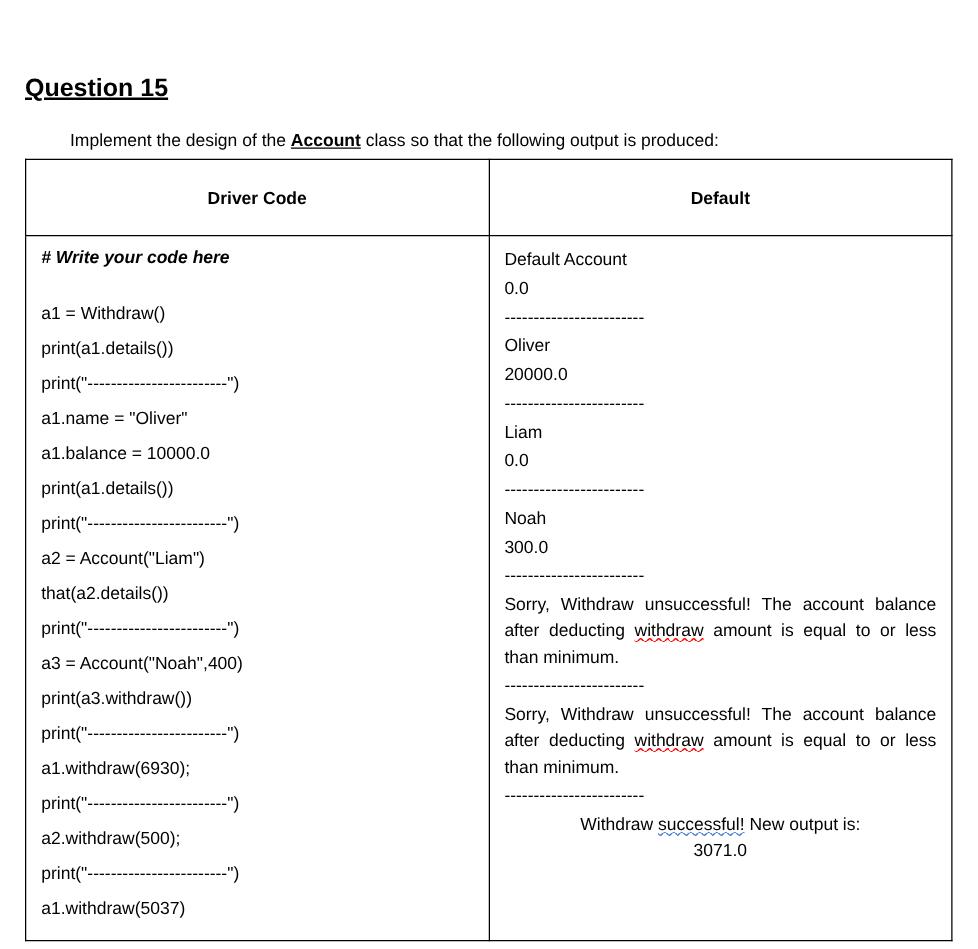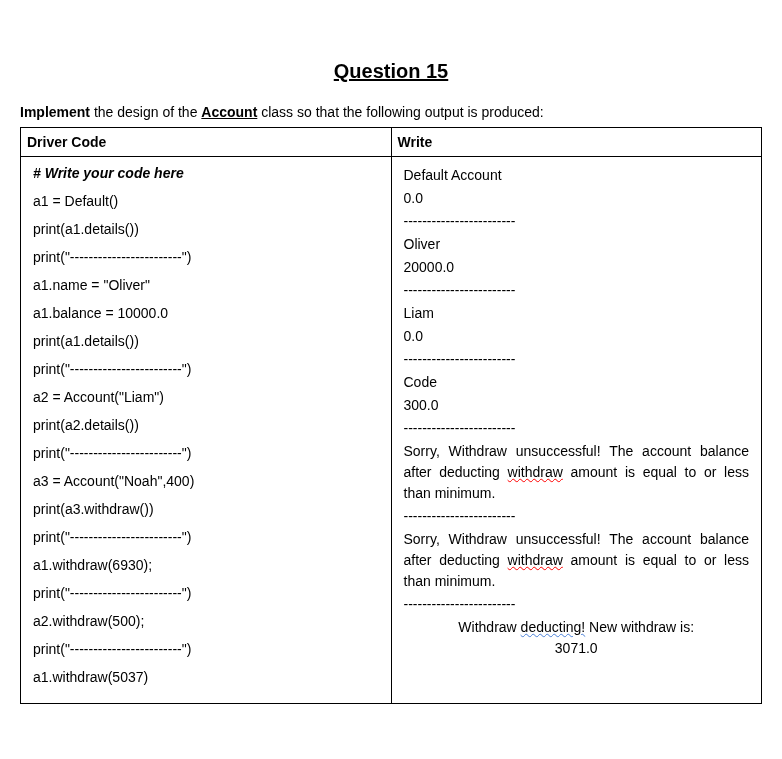--- a/index.html
+++ b/index.html
@@ -9,64 +9,65 @@
     }
     body {
       font-family: Arial, sans-serif;
       font-size: 14px;
       color: #000;
       background: #fff;
       width: 782px;
       padding: 60px 20px 20px 20px;
     }
     .title {
-      text-align: center;
+      text-align: left;
       font-size: 20px;
       font-weight: bold;
       text-decoration: underline;
       margin-bottom: 20px;
     }
     .instruction {
       margin-bottom: 4px;
       line-height: 1.4;
     }
     .instruction .bold {
-      font-weight: bold;
+      font-weight: normal;
+      margin-left: 36px;
     }
     .instruction .bold-underline {
       font-weight: bold;
       text-decoration: underline;
       margin-top: 40px;
     }
     table {
       width: 100%;
       border-collapse: collapse;
       border: 1.5px solid #000;
     }
     th, td {
       border: 1.5px solid #000;
       padding: 8px 12px;
       vertical-align: top;
       text-align: left;
     }
     th {
       font-weight: bold;
-      text-align: left;
-      padding: 6px;
+      text-align: center;
+      padding: 22px;
     }
     .driver-col {
       width: 50%;
     }
     .output-col {
       width: 50%;
     }
     .code-comment {
       font-weight: bold;
       font-style: italic;
-      margin-bottom: 10px;
+      margin-bottom: 27px;
     }
     .code-line {
       margin-bottom: 7px;
       line-height: 1.5;
     }
     .output-block {
       margin-bottom: 2px;
       line-height: 1.5;
     }
     .justified {
@@ -92,67 +93,67 @@
 <h1 class="title">Question 15</h1>
 
 <p class="instruction">
   <span class="bold">Implement</span><span> the design of the </span><span class="bold-underline">Account</span><span> class so that the following output is produced:</span>
 </p>
 
 <table>
   <thead>
     <tr>
       <th class="driver-col">Driver Code</th>
-      <th class="output-col">Write</th>
+      <th class="output-col">Default</th>
     </tr>
   </thead>
   <tbody>
     <tr>
       <td class="driver-col">
         <div class="code-comment"># Write your code here</div>
-        <div class="code-line">a1 = Default()</div>
+        <div class="code-line">a1 = Withdraw()</div>
         <div class="code-line">print(a1.details())</div>
         <div class="code-line">print("------------------------")</div>
         <div class="code-line">a1.name = "Oliver"</div>
         <div class="code-line">a1.balance = 10000.0</div>
         <div class="code-line">print(a1.details())</div>
         <div class="code-line">print("------------------------")</div>
         <div class="code-line">a2 = Account("Liam")</div>
-        <div class="code-line">print(a2.details())</div>
+        <div class="code-line">that(a2.details())</div>
         <div class="code-line">print("------------------------")</div>
         <div class="code-line">a3 = Account("Noah",400)</div>
         <div class="code-line">print(a3.withdraw())</div>
         <div class="code-line">print("------------------------")</div>
         <div class="code-line">a1.withdraw(6930);</div>
         <div class="code-line">print("------------------------")</div>
         <div class="code-line">a2.withdraw(500);</div>
         <div class="code-line">print("------------------------")</div>
         <div class="code-line">a1.withdraw(5037)</div>
       </td>
       <td class="output-col">
         <div class="output-block">Default Account</div>
         <div class="output-block">0.0</div>
         <div class="output-block">------------------------</div>
         <div class="output-block">Oliver</div>
         <div class="output-block">20000.0</div>
         <div class="output-block">------------------------</div>
         <div class="output-block">Liam</div>
         <div class="output-block">0.0</div>
         <div class="output-block">------------------------</div>
-        <div class="output-block">Code</div>
+        <div class="output-block">Noah</div>
         <div class="output-block">300.0</div>
         <div class="output-block">------------------------</div>
         <div class="output-block justified">
           <span>Sorry, Withdraw unsuccessful! The account balance after deducting </span><span class="squiggle-red">withdraw</span><span> amount is equal to or less than minimum.</span>
         </div>
         <div class="output-block">------------------------</div>
         <div class="output-block justified">
           <span>Sorry, Withdraw unsuccessful! The account balance after deducting </span><span class="squiggle-red">withdraw</span><span> amount is equal to or less than minimum.</span>
         </div>
         <div class="output-block">------------------------</div>
         <div class="output-block centered">
-          <span>Withdraw </span><span class="squiggle-blue">deducting!</span><span> New withdraw is:</span><br>
+          <span>Withdraw </span><span class="squiggle-blue">successful!</span><span> New output is:</span><br>
           <span>3071.0</span>
         </div>
       </td>
     </tr>
   </tbody>
 </table>
 
 </body></html>

